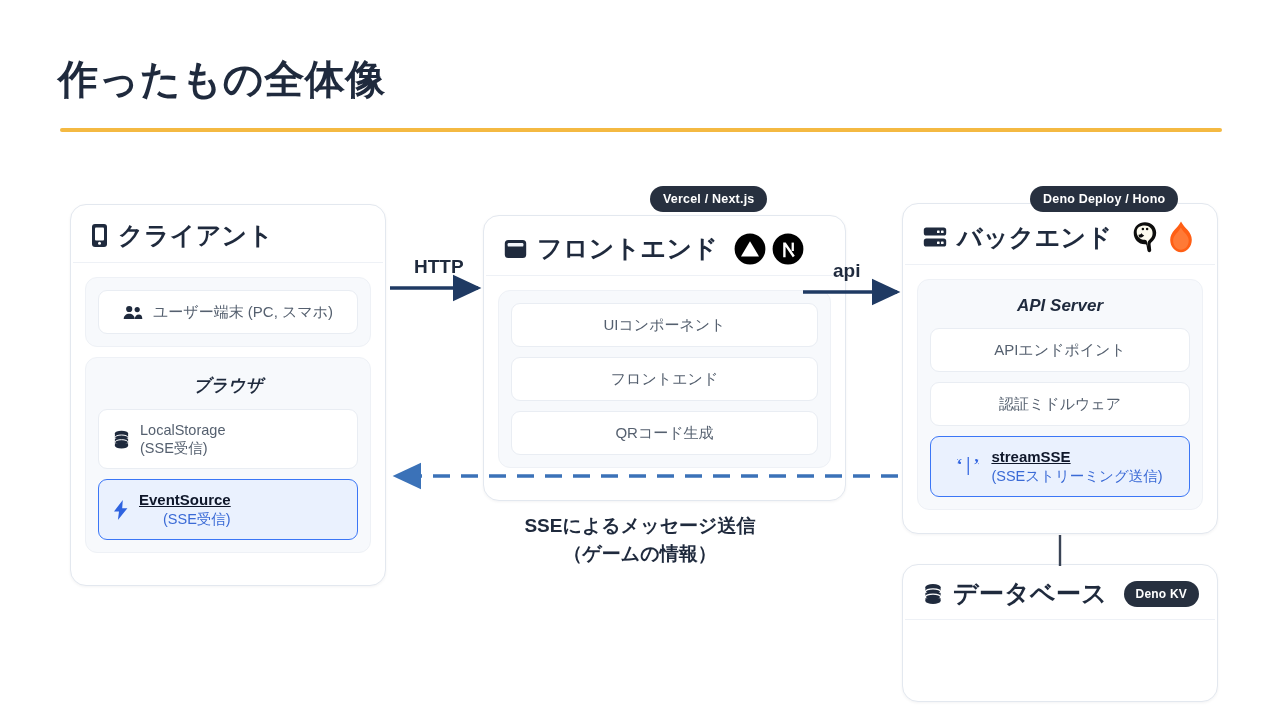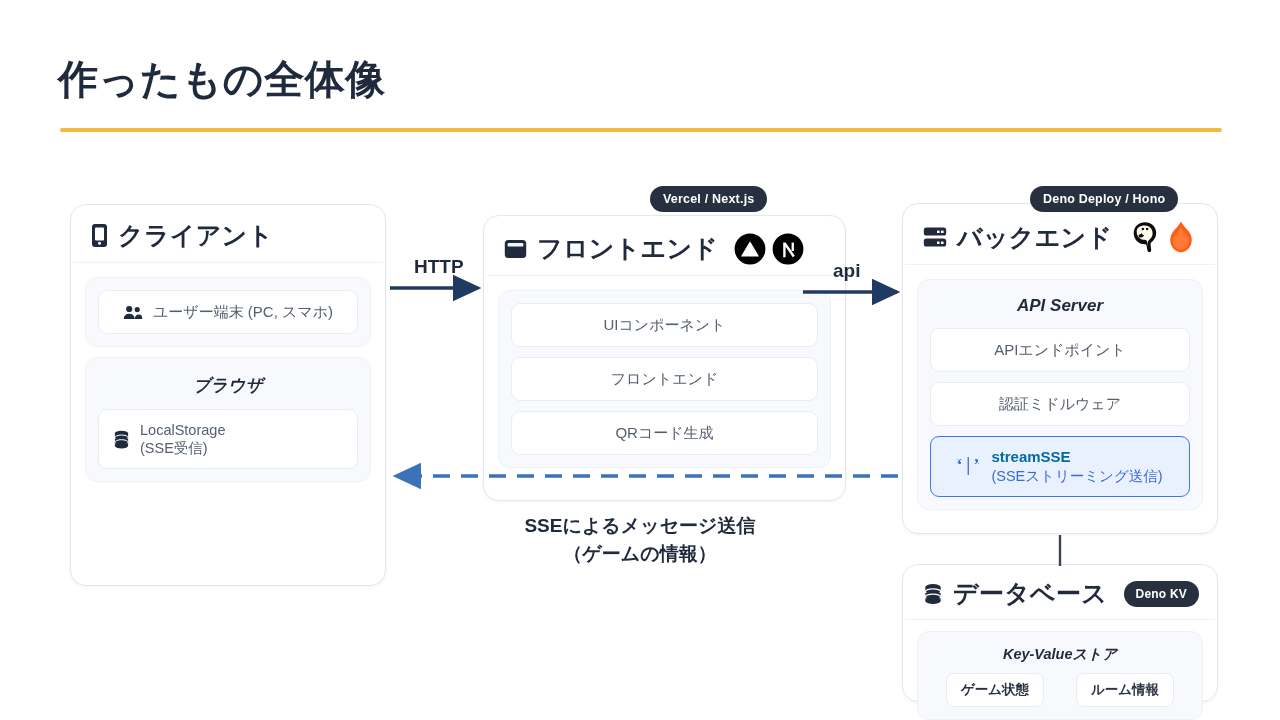--- a/index.html
+++ b/index.html
@@ -86,21 +86,21 @@
   .item.center { justify-content: center; }
   .item-two { line-height: 1.25; }
   .item-strong { font-weight: 700; font-size: 15px; }
   .item-sub { font-size: 14.5px; }
 
   .item.hl {
     background: #eaf1fe;
     border: 1.8px solid #3b76f6;
     color: #2b5fd9;
   }
-  .item.hl .item-strong { color: #0369a1; }
+  .item.hl .item-strong { color: #0f172a; text-decoration: underline; }
   .item.hl .item-sub { color: #3a6ad6; text-align: right; }
 
   
   .ico { flex: 0 0 auto; display:inline-flex; align-items:center; justify-content:center; }
 
   
   .arrow-label {
     position: absolute; font-size: 19px; font-weight: 700; color: #1f2a3d;
     white-space: nowrap;
   }
@@ -164,20 +164,31 @@
             <rect x="1.9" y="13.3" width="13.2" height="2.6" fill="#1f2a3d"></rect>
             <ellipse cx="8.5" cy="15.8" rx="6.6" ry="2.6" fill="#1f2a3d"></ellipse>
           </svg>
         </span>
         <span class="item-two">
           <span class="item-sub" style="display:block;">LocalStorage</span>
           <span class="item-sub" style="display:block;">(SSE受信)</span>
         </span>
       </div>
 
+      <div class="item hl" style="padding:11px 14px;">
+        <span class="ico">
+          <svg width="16" height="20" viewBox="0 0 16 20">
+            <path d="M9.8 0 1 11.4h5L4.9 20 14.4 8.2H9.2z" fill="#2f63e0"></path>
+          </svg>
+        </span>
+        <span class="item-two">
+          <span class="item-strong" style="display:block;">EventSource</span>
+          <span class="item-sub" style="display:block;">(SSE受信)</span>
+        </span>
+      </div>
     </div>
   </div>
 
   <div class="panel" style="left:483px; top:215px; width:363px; height:286px;">
     <div class="panel-head" style="padding-top:16px;">
       <span class="ico">
         <svg width="23" height="20" viewBox="0 0 23 20">
           <rect x="0.8" y="1" width="21.4" height="18" rx="3.5" fill="#1f2a3d"></rect>
           <rect x="3.6" y="4" width="15.8" height="3.6" rx="1.2" fill="#f2f5fa"></rect>
         </svg>
@@ -282,27 +293,20 @@
           <rect x="2.4" y="9.9" width="15.2" height="4" fill="#1f2a3d"></rect>
           <ellipse cx="10" cy="14.1" rx="7.6" ry="3" fill="#1f2a3d" stroke="#ffffff" stroke-width="1.2"></ellipse>
           <rect x="2.4" y="15.2" width="15.2" height="2.8" fill="#1f2a3d"></rect>
           <ellipse cx="10" cy="18" rx="7.6" ry="3" fill="#1f2a3d"></ellipse>
         </svg>
       </span>
       <span class="panel-title">データベース</span>
       <span class="badge badge-inline" style="font-size:12px; padding:6px 12px;">Deno KV</span>
     </div>
 
-    <div class="group" style="margin:11px 14px;">
-      <div class="group-title" style="font-size:14.5px; padding:1px 0 9px 0;">Key-Valueストア</div>
-      <div style="display:flex; justify-content:space-around; align-items:center;">
-        <span class="kv-chip">ゲーム状態</span>
-        <span class="kv-chip">ルーム情報</span>
-      </div>
-    </div>
   </div>
 
   <svg class="overlay">
     <defs>
       <marker id="ah-solid" markerWidth="9" markerHeight="9" refX="7.4" refY="4.5" orient="auto">
         <path d="M0,0.6 L8.4,4.5 L0,8.4 z" fill="#1f3a63"></path>
       </marker>
       <marker id="ah-dash" markerWidth="9" markerHeight="9" refX="7.4" refY="4.5" orient="auto">
         <path d="M0,0.6 L8.4,4.5 L0,8.4 z" fill="#3b72b8"></path>
       </marker>

